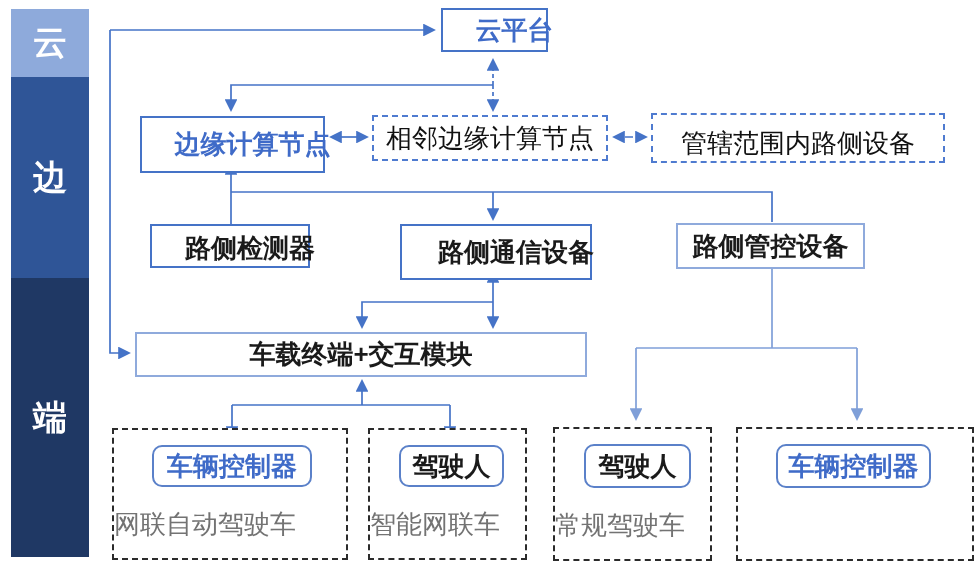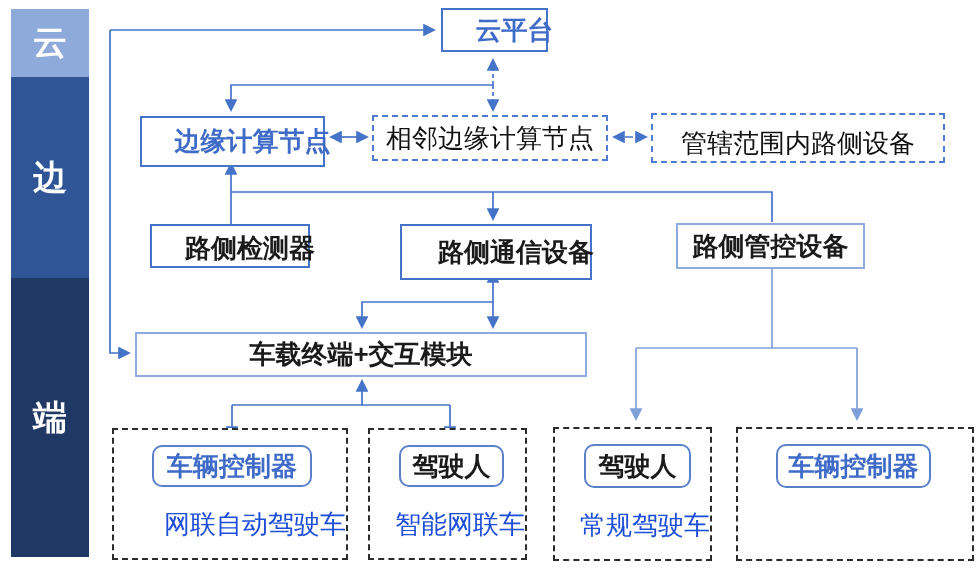--- a/index.html
+++ b/index.html
@@ -27,22 +27,22 @@
   .b-dashblue{border:2px dashed #4F7BD0;background:#ffffff;}
   .blue-text{color:#3F6BC8;}
   .plain{font-weight:normal;font-family:"Liberation Serif",serif;color:#111111;}
   .vgroup{
     position:absolute;z-index:2;box-sizing:border-box;background:#ffffff;
     border:2px dashed #2b2b2b;
   }
   .vgroup .inner{position:absolute;z-index:3;border-radius:10px;}
   .vlabel{
     position:absolute;left:0;right:0;bottom:16px;z-index:3;
-    text-align:right;font-size:26px;font-weight:normal;
-    font-family:"Liberation Serif",serif;color:#1d4ed8;white-space:nowrap;
+    text-align:left;font-size:26px;font-weight:normal;
+    font-family:"Liberation Serif",serif;color:#737373;white-space:nowrap;
   }
 </style>
 </head>
 <body>
 
 <div class="stage">
 
   <svg width="979" height="568" viewBox="0 0 979 568">
     <defs>
       <marker id="arrB" viewBox="0 0 10 10" refX="8.5" refY="5" markerWidth="7.5" markerHeight="7.5" orient="auto">
@@ -88,21 +88,21 @@
     <span>边</span>
   </div>
   <div class="seg seg-end">
     <span>端</span>
   </div>
 
   <div class="node b-strong blue-text" style="left:441px;top:8px;width:107px;height:44px;">
     <span>云平台</span>
   </div>
 
-  <div class="node b-strong blue-text" style="left:140px;top:116px;width:185px;height:51px;">
+  <div class="node b-strong blue-text" style="left:140px;top:116px;width:185px;height:57px;">
     <span>边缘计算节点</span>
   </div>
 
   <div class="node b-dashblue plain" style="left:372px;top:115px;width:236px;height:46px;">
     <span>相邻边缘计算节点</span>
   </div>
 
   <div class="node b-dashblue plain" style="left:651px;top:113px;width:294px;height:50px;align-items:flex-end;">
     <span>管辖范围内路侧设备</span>
   </div>

